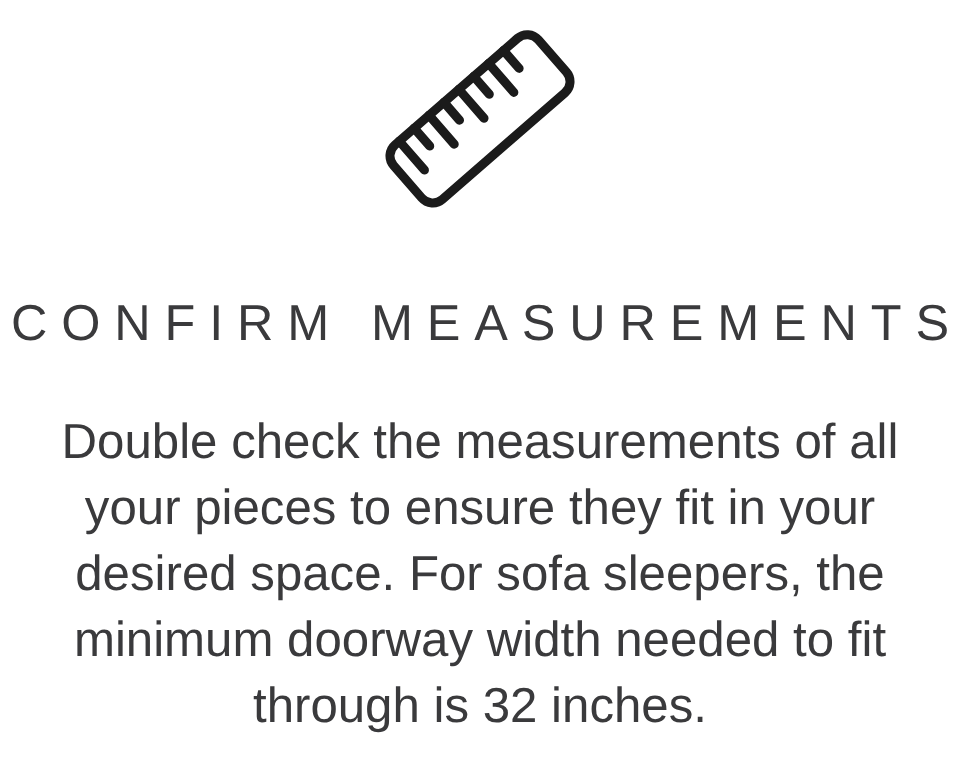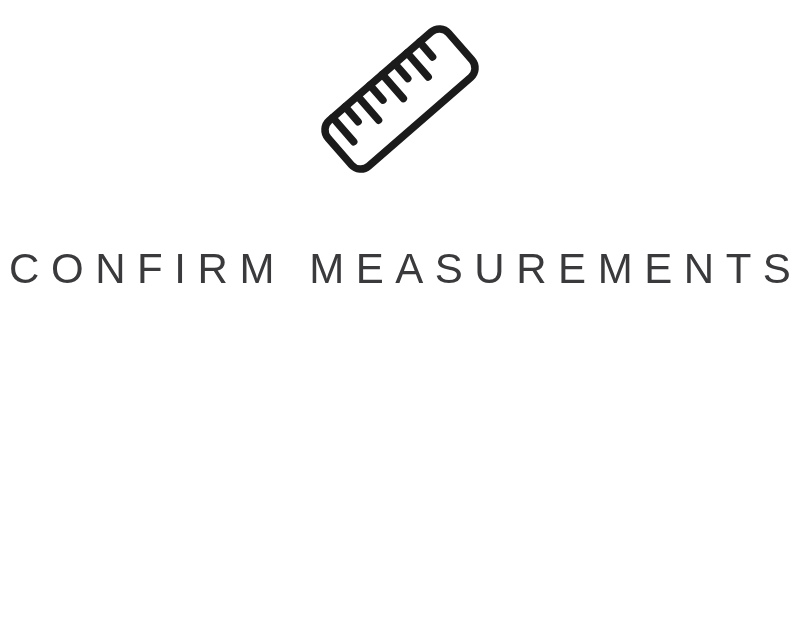--- a/index.html
+++ b/index.html
@@ -80,14 +80,21 @@
         <line x1="138" y1="68" x2="138" y2="102"></line>
         <line x1="155.5" y1="68" x2="155.5" y2="89"></line>
       </g>
     </svg>
   </div>
 
   <h1 class="title">
     <span class="ls-fix">CONFIRM MEASUREMENTS</span>
   </h1>
 
+  <p class="description">
+    <span class="line">Double check the measurements of all</span>
+    <span class="line">your pieces to ensure they fit in your</span>
+    <span class="line">desired space. For sofa sleepers, the</span>
+    <span class="line">minimum doorway width needed to fit</span>
+    <span class="line">through is 32 inches.</span>
+  </p>
 
 </div>
 
 </body></html>

